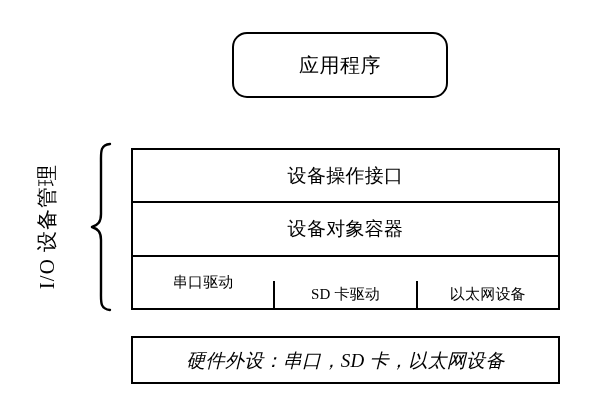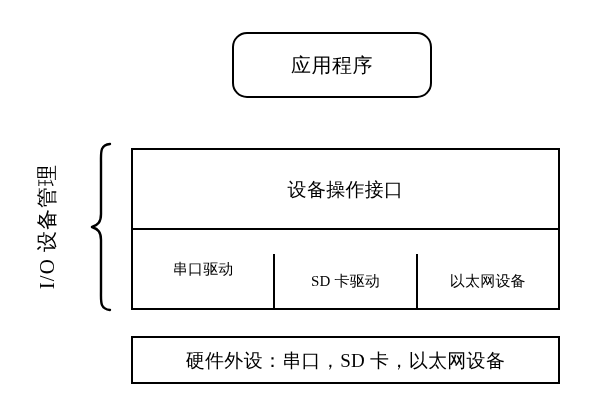--- a/index.html
+++ b/index.html
@@ -22,21 +22,21 @@
     top: 0;
     width: 607px;
     height: 409px;
   }
 
   
   .app-box {
     position: absolute;
     left: 232px;
     top: 32px;
-    width: 200px;
+    width: 216px;
     height: 66px;
     box-sizing: border-box;
     border: 2.5px solid #000000;
     border-radius: 15px;
     background: #ffffff;
     display: flex;
     align-items: center;
     justify-content: center;
   }
 
@@ -88,20 +88,21 @@
     left: 131px;
     top: 336px;
     width: 429px;
     height: 48px;
     box-sizing: border-box;
     border: 2.5px solid #000000;
     background: #ffffff;
     display: flex;
     align-items: center;
     justify-content: center;
+    font-style: italic;
   }
 
   
   .label-lg {
     font-size: 20px;
     line-height: 1;
     letter-spacing: 0.5px;
     white-space: nowrap;
   }
   .label-md {
@@ -175,20 +176,23 @@
                C 13 160, 12 167, 22 168" fill="none" stroke="#000000" stroke-width="2.4" stroke-linecap="round" stroke-linejoin="round"></path>
     </svg>
   </div>
 
   <div class="stack">
 
     <div class="stack-row">
       <span class="label-md">设备操作接口</span>
     </div>
 
+    <div class="stack-row divided">
+      <span class="label-md">设备对象容器</span>
+    </div>
 
     <div class="stack-row divided driver-row">
       <div class="driver-cell">
         <span class="label-sm">串口驱动</span>
       </div>
       <div class="driver-cell">
         <span class="label-sm">SD 卡驱动</span>
       </div>
       <div class="driver-cell">
         <span class="label-sm">以太网设备</span>

